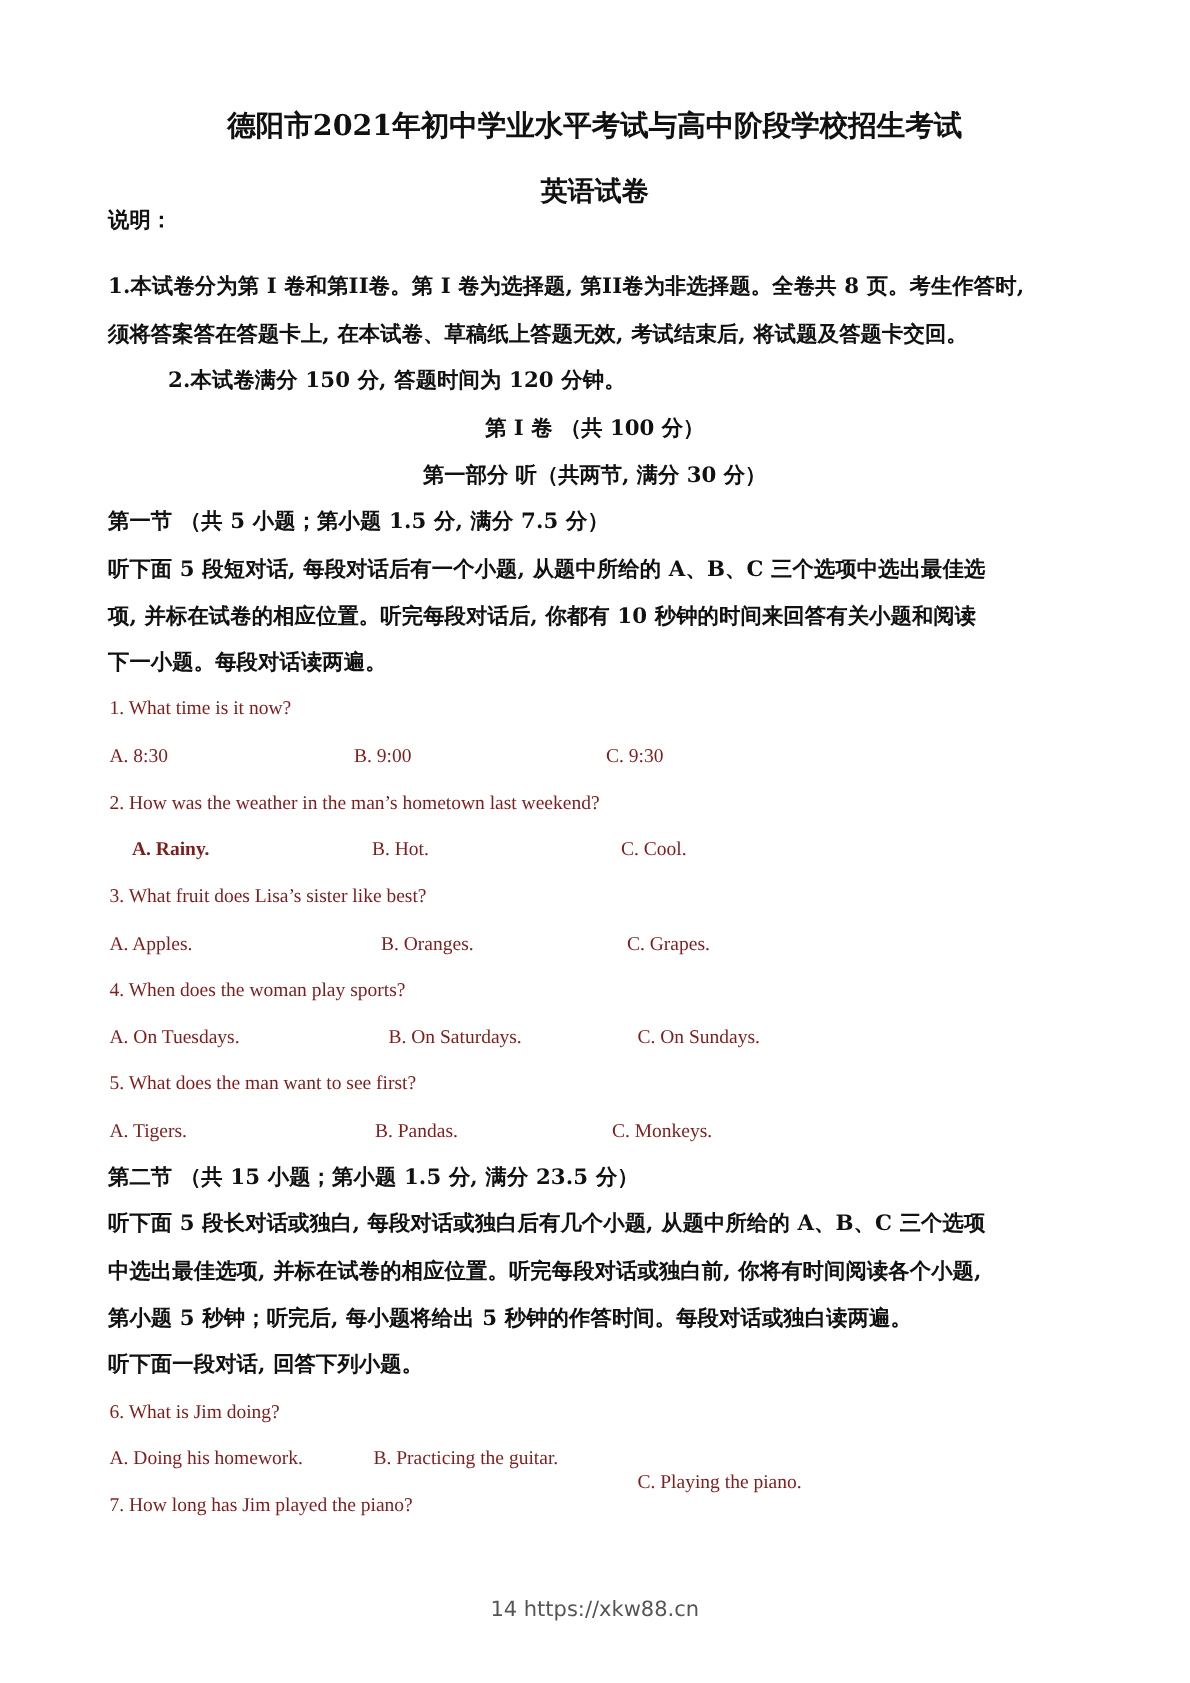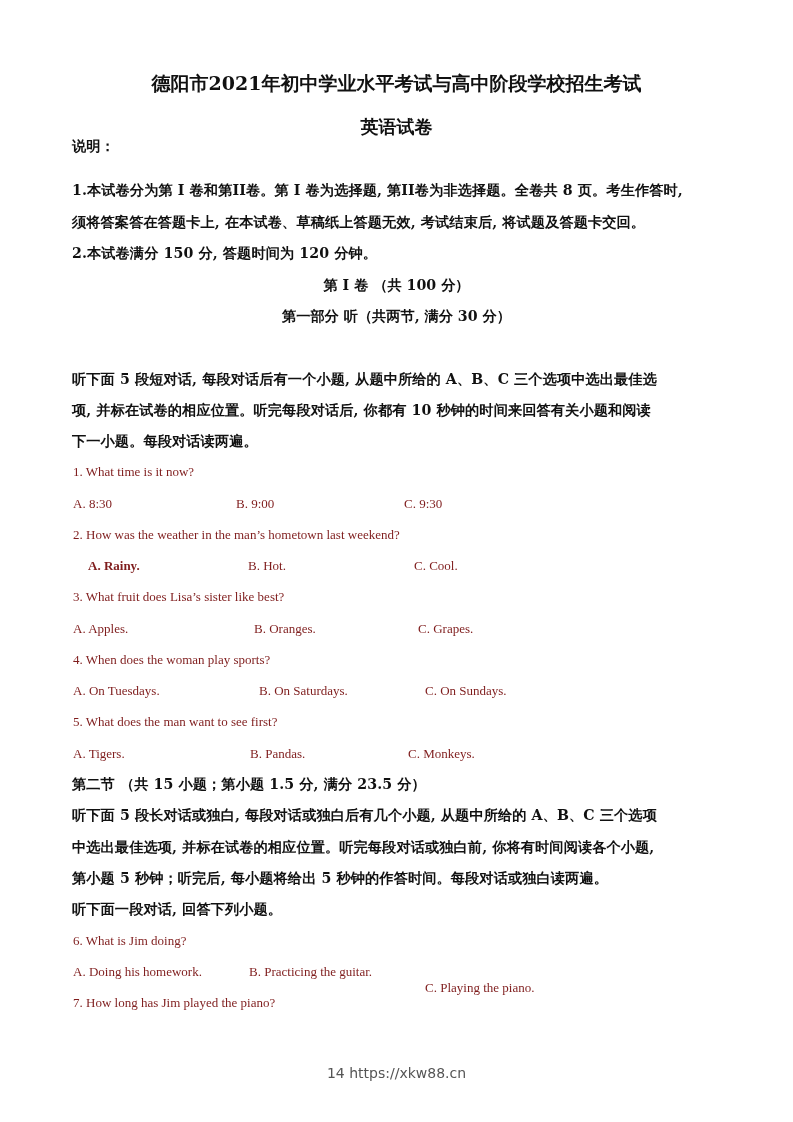--- a/index.html
+++ b/index.html
@@ -18,25 +18,26 @@
 <body>
 
 <div class="page">
 
   <div class="abs cn title" style="top:71px;">德阳市2021年初中学业水平考试与高中阶段学校招生考试</div>
   <div class="abs cn subtitle" style="top:115px;">英语试卷</div>
 
   <div class="abs cn para" style="top:137px;">说明：</div>
   <div class="abs cn para" style="top:181px;">1.本试卷分为第 I 卷和第II卷。第 I 卷为选择题, 第II卷为非选择题。全卷共 8 页。考生作答时,</div>
   <div class="abs cn para" style="top:213px;">须将答案答在答题卡上, 在本试卷、草稿纸上答题无效, 考试结束后, 将试题及答题卡交回。</div>
-  <div class="abs cn para" style="top:244px;">2.本试卷满分 150 分, 答题时间为 120 分钟。</div>
+  <div class="abs cn para" style="top:244px;margin-left:40px;">2.本试卷满分 150 分, 答题时间为 120 分钟。</div>
 
   <div class="abs cn center" style="top:276px;">第 I 卷 （共 100 分）</div>
   <div class="abs cn center" style="top:307px;">第一部分 听（共两节, 满分 30 分）</div>
 
+  <div class="abs cn para" style="top:338px;">第一节 （共 5 小题；第小题 1.5 分, 满分 7.5 分）</div>
   <div class="abs cn para" style="top:370px;">听下面 5 段短对话, 每段对话后有一个小题, 从题中所给的 A、B、C 三个选项中选出最佳选</div>
   <div class="abs cn para" style="top:401px;">项, 并标在试卷的相应位置。听完每段对话后, 你都有 10 秒钟的时间来回答有关小题和阅读</div>
   <div class="abs cn para" style="top:432px;">下一小题。每段对话读两遍。</div>
 
   <div class="abs en" style="left:73px; top:464px;">1. What time is it now?</div>
   <div class="abs en" style="left:73px; top:496px;">A. 8:30</div>
   <div class="abs en" style="left:236px; top:496px;">B. 9:00</div>
   <div class="abs en" style="left:404px; top:496px;">C. 9:30</div>
 
   <div class="abs en" style="left:73px; top:527px;">2. How was the weather in the man’s hometown last weekend?</div>

